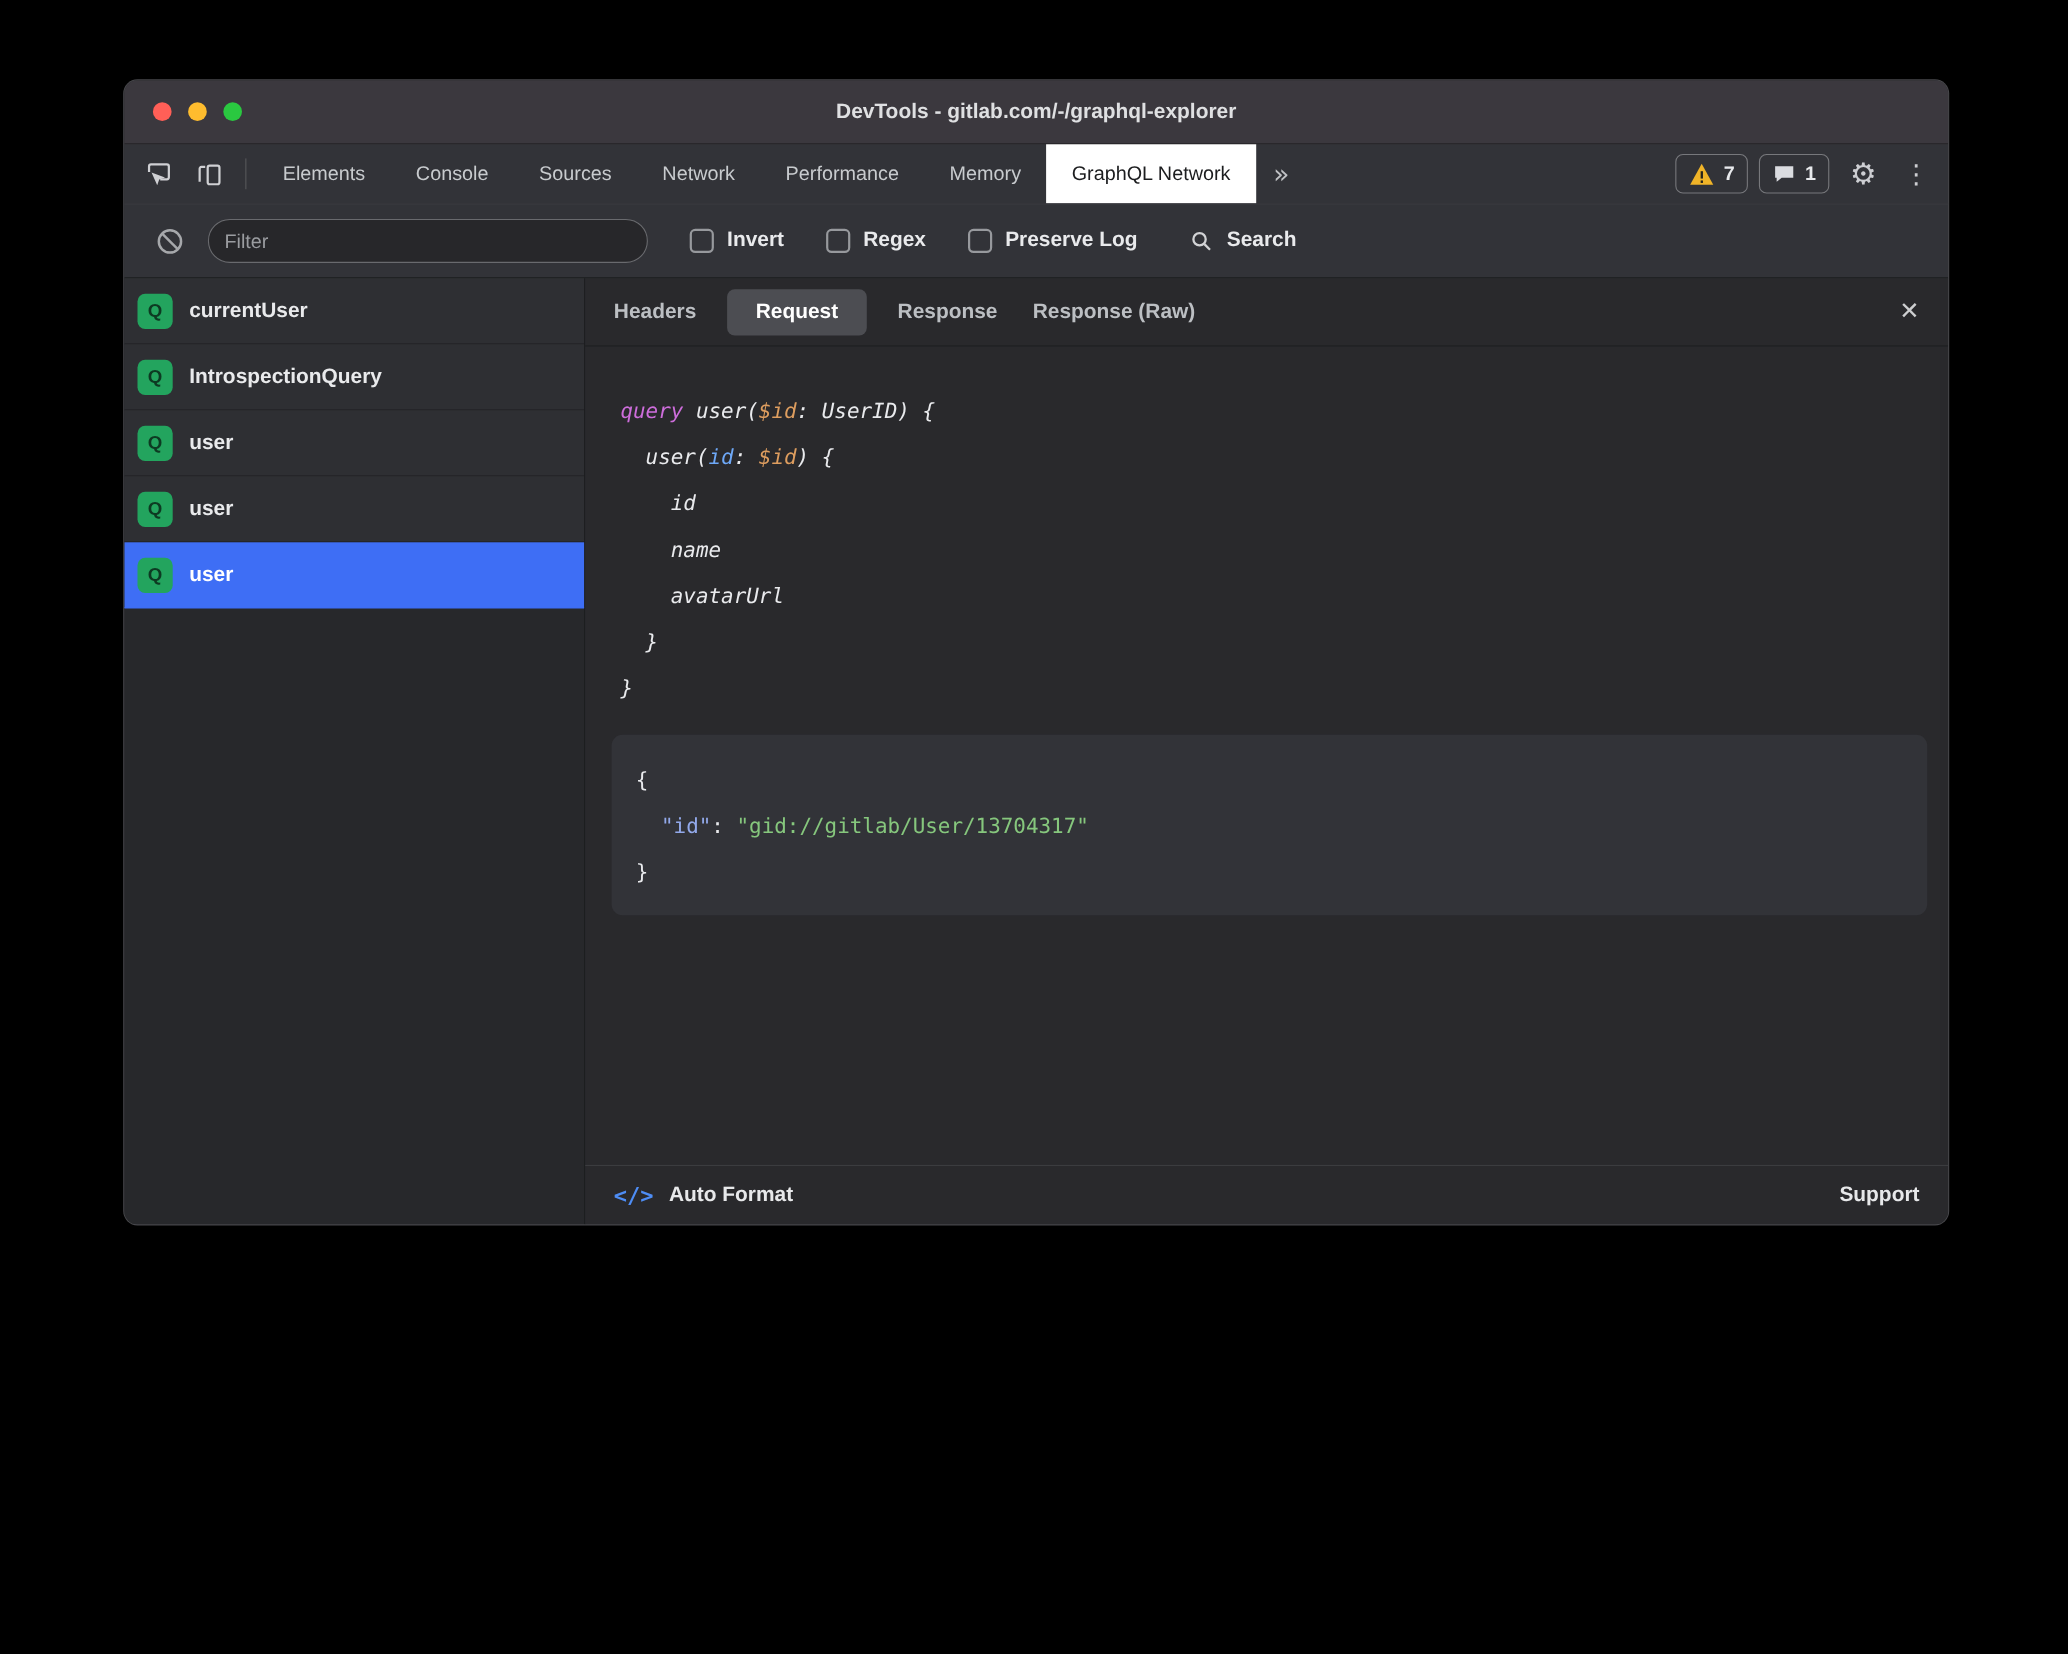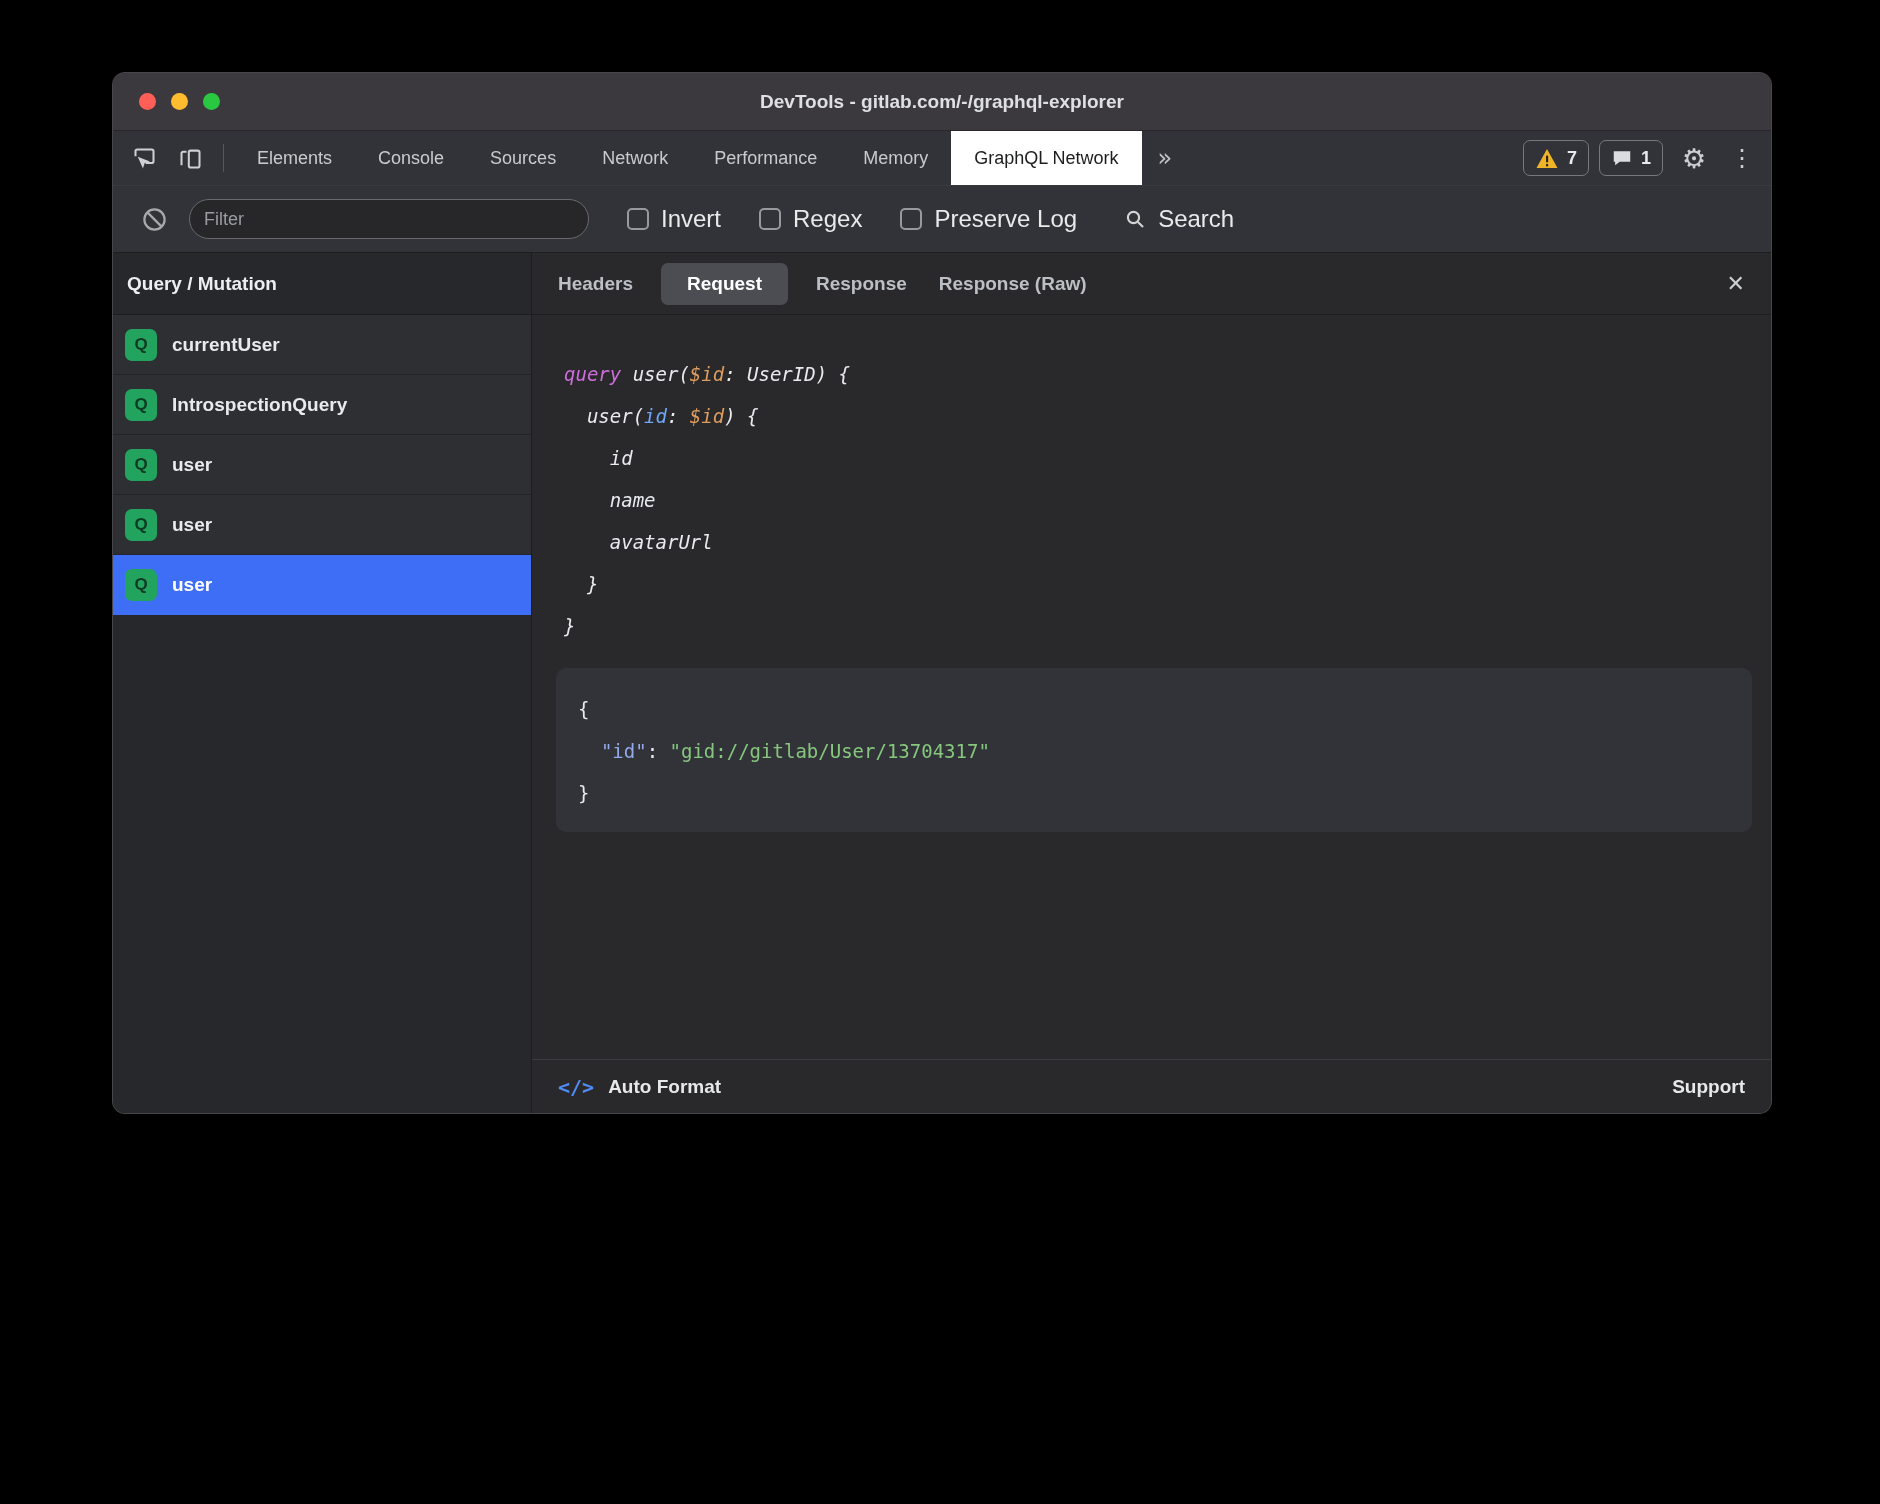--- a/index.html
+++ b/index.html
@@ -55,21 +55,21 @@
     border-bottom:1px solid #1d1e20; display:flex; align-items:center; padding:0 18px;
   }
   .filter-input {
     width:400px; height:40px; margin-left:12px; background:#27272a;
     border:1px solid #696a6e; border-radius:20px; color:#e8eaed; font-size:18px;
     padding:0 14px; font-family:inherit; outline:none;
   }
   .filter-input::placeholder { color:#9a9ca0; }
   .chk-group { display:flex; align-items:center; gap:12px; margin-left:38px; cursor:default; }
   .checkbox { width:22px; height:22px; border:2px solid #97999d; border-radius:5px; background:transparent; flex:0 0 auto; }
-  .chk-label { font-size:24px; font-weight:400; color:#e9eaec; white-space:nowrap; }
+  .chk-label { font-size:19px; font-weight:700; color:#e9eaec; white-space:nowrap; }
   .search-group { display:flex; align-items:center; gap:11px; margin-left:46px;text-align:right; }
   
   .main { flex:1; display:flex; min-height:0; }
   .sidebar { width:419px; flex:0 0 auto; background:#27282b; border-right:1px solid #1c1d1f; display:flex; flex-direction:column; }
   .sidebar-header {
     height:62px; flex:0 0 auto; display:flex; align-items:center; padding:0 14px;
     font-size:19px; font-weight:700; color:#edeef0; border-bottom:1px solid #1c1d1f;
   }
   .qrow {
     height:60px; display:flex; align-items:center; gap:15px; padding:0 12px;
@@ -218,21 +218,20 @@
           <path d="M14.9 14.9 L20 20"></path>
         </svg>
       </span>
       <span class="chk-label">Search</span>
     </div>
   </div>
 
   <div class="main">
 
     <aside class="sidebar">
-      <div class="sidebar-header">Query / Mutation</div>
       <div>
         <div class="qrow">
           <span class="qbadge">Q</span>
           <span>currentUser</span>
         </div>
         <div class="qrow">
           <span class="qbadge">Q</span>
           <span>IntrospectionQuery</span>
         </div>
         <div class="qrow">

